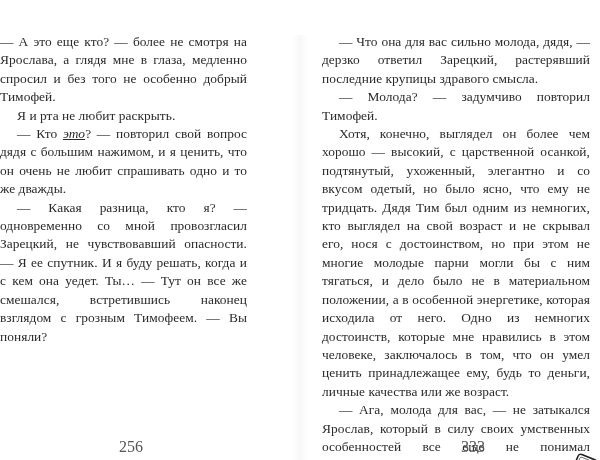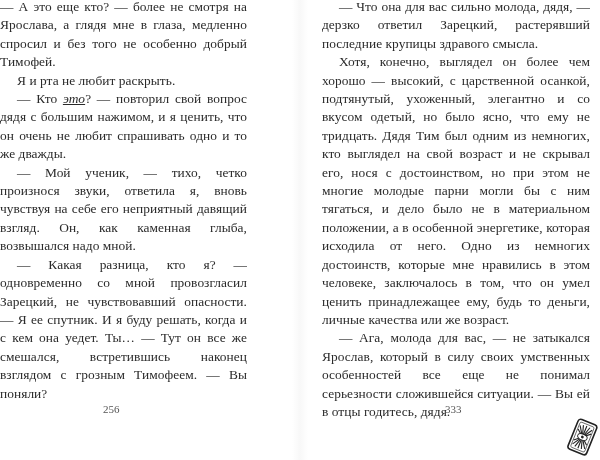--- a/index.html
+++ b/index.html
@@ -3,70 +3,70 @@
 <meta charset="utf-8">
 <style>
   html, body { margin: 0; padding: 0; }
   body {
     width: 600px; height: 460px; overflow: hidden;
     background: #ffffff;
     font-family: "Liberation Serif", "DejaVu Serif", serif;
     color: #2a2a2a;
     position: relative;
   }
-  .spread { position: absolute; inset: 0; }
+  .spread { position: absolute; inset: 0; margin-top: 35px; }
   .page { position: absolute; top: 0; height: 460px; }
   .page-left { left: 0; width: 300px; }
   .page-right { left: 312px; width: 300px; }
   .gutter {
     position: absolute; left: 292px; top: 0; width: 16px; height: 460px;
     background: linear-gradient(to right, #ffffff, #f8f8f8 50%, #ffffff);
   }
   .text-block {
     position: absolute; top: 0;
     font-size: 13.4px; line-height: 18.4px;
     text-align: justify; hyphens: manual;
     letter-spacing: 0.05px;
   }
   .page-left .text-block { left: 0px; width: 247px; top: -2px; }
   .page-right .text-block { left: 310px; width: 268px; top: -2px; margin-left: -300px; }
   .para { margin: 0; text-indent: 17px; }
   .para.noindent { text-indent: 0; }
   .para em { font-style: italic; text-decoration: underline; }
   .page-number {
-    position: absolute; top: 403px; font-size: 11px; color: #555;
-    font-family: "Liberation Serif", serif; width: 40px; text-align: left;
+    position: absolute; top: 403px; font-size: 16px; color: #555;
+    font-family: "Liberation Serif", serif; width: 40px; text-align: right;
   }
   .page-left .page-number { left: 103px; }
   .page-right .page-number { left: 133px; }
   .card-icon {
     position: absolute; left: 566px; top: 417px; width: 32px; height: 42px;
   }
 </style>
 </head>
 <body>
 
 <div class="spread">
   <div class="gutter"></div>
 
   <div class="page page-left">
     <div class="text-block">
       <p class="para noindent">— А это еще кто? — более не смотря на Ярослава, а глядя мне в глаза, медленно спросил и без того не особенно добрый Тимофей.</p>
       <p class="para">Я и рта не любит раскрыть.</p>
       <p class="para"><span>— Кто </span><em>это</em><span>? — повторил свой вопрос дядя с большим нажимом, и я ценить, что он очень не любит спрашивать одно и то же дважды.</span></p>
-      <p class="para">— Мой ученик, — тихо, четко произнося звуки, ответила я, вновь чувствуя на себе его неприятный давящий взгляд. Он, как каменная глыба, возвышался надо мной.</p>
       <p class="para">— Какая разница, кто я? — одновременно со мной провозгласил Зарецкий, не чувствовавший опасности. — Я ее спутник. И я буду решать, когда и с кем она уедет. Ты… — Тут он все же смешался, встретившись наконец взглядом с грозным Тимофеем. — Вы поняли?</p>
 
     </div>
     <div class="page-number">256</div>
   </div>
 
   <div class="page page-right">
     <div class="text-block">
       <p class="para">— Что она для вас сильно молода, дядя, — дерзко ответил Зарецкий, растерявший последние крупицы здравого смысла.</p>
+      <p class="para">— Молода? — задумчиво повторил Тимофей.</p>
       <p class="para">Хотя, конечно, выглядел он более чем хорошо — высокий, с царственной осанкой, подтянутый, ухоженный, элегантно и со вкусом одетый, но было ясно, что ему не тридцать. Дядя Тим был одним из немногих, кто выглядел на свой возраст и не скрывал его, нося с достоинством, но при этом не многие молодые парни могли бы с ним тягаться, и дело было не в материальном положении, а в особенной энергетике, которая исходила от него. Одно из немногих достоинств, которые мне нравились в этом человеке, заключалось в том, что он умел ценить принадлежащее ему, будь то деньги, личные качества или же возраст.</p>
       <p class="para">— Ага, молода для вас, — не затыкался Ярослав, который в силу своих умственных особенностей все еще не понимал серьезности сложившейся ситуации. — Вы ей в отцы годитесь, дядя.</p>
 
     </div>
     <div class="page-number">333</div>
   </div>
 
   <div class="card-icon">
     <svg width="32" height="42" viewBox="0 0 32 42" xmlns="http://www.w3.org/2000/svg">
       <g transform="rotate(22 16 21)">

